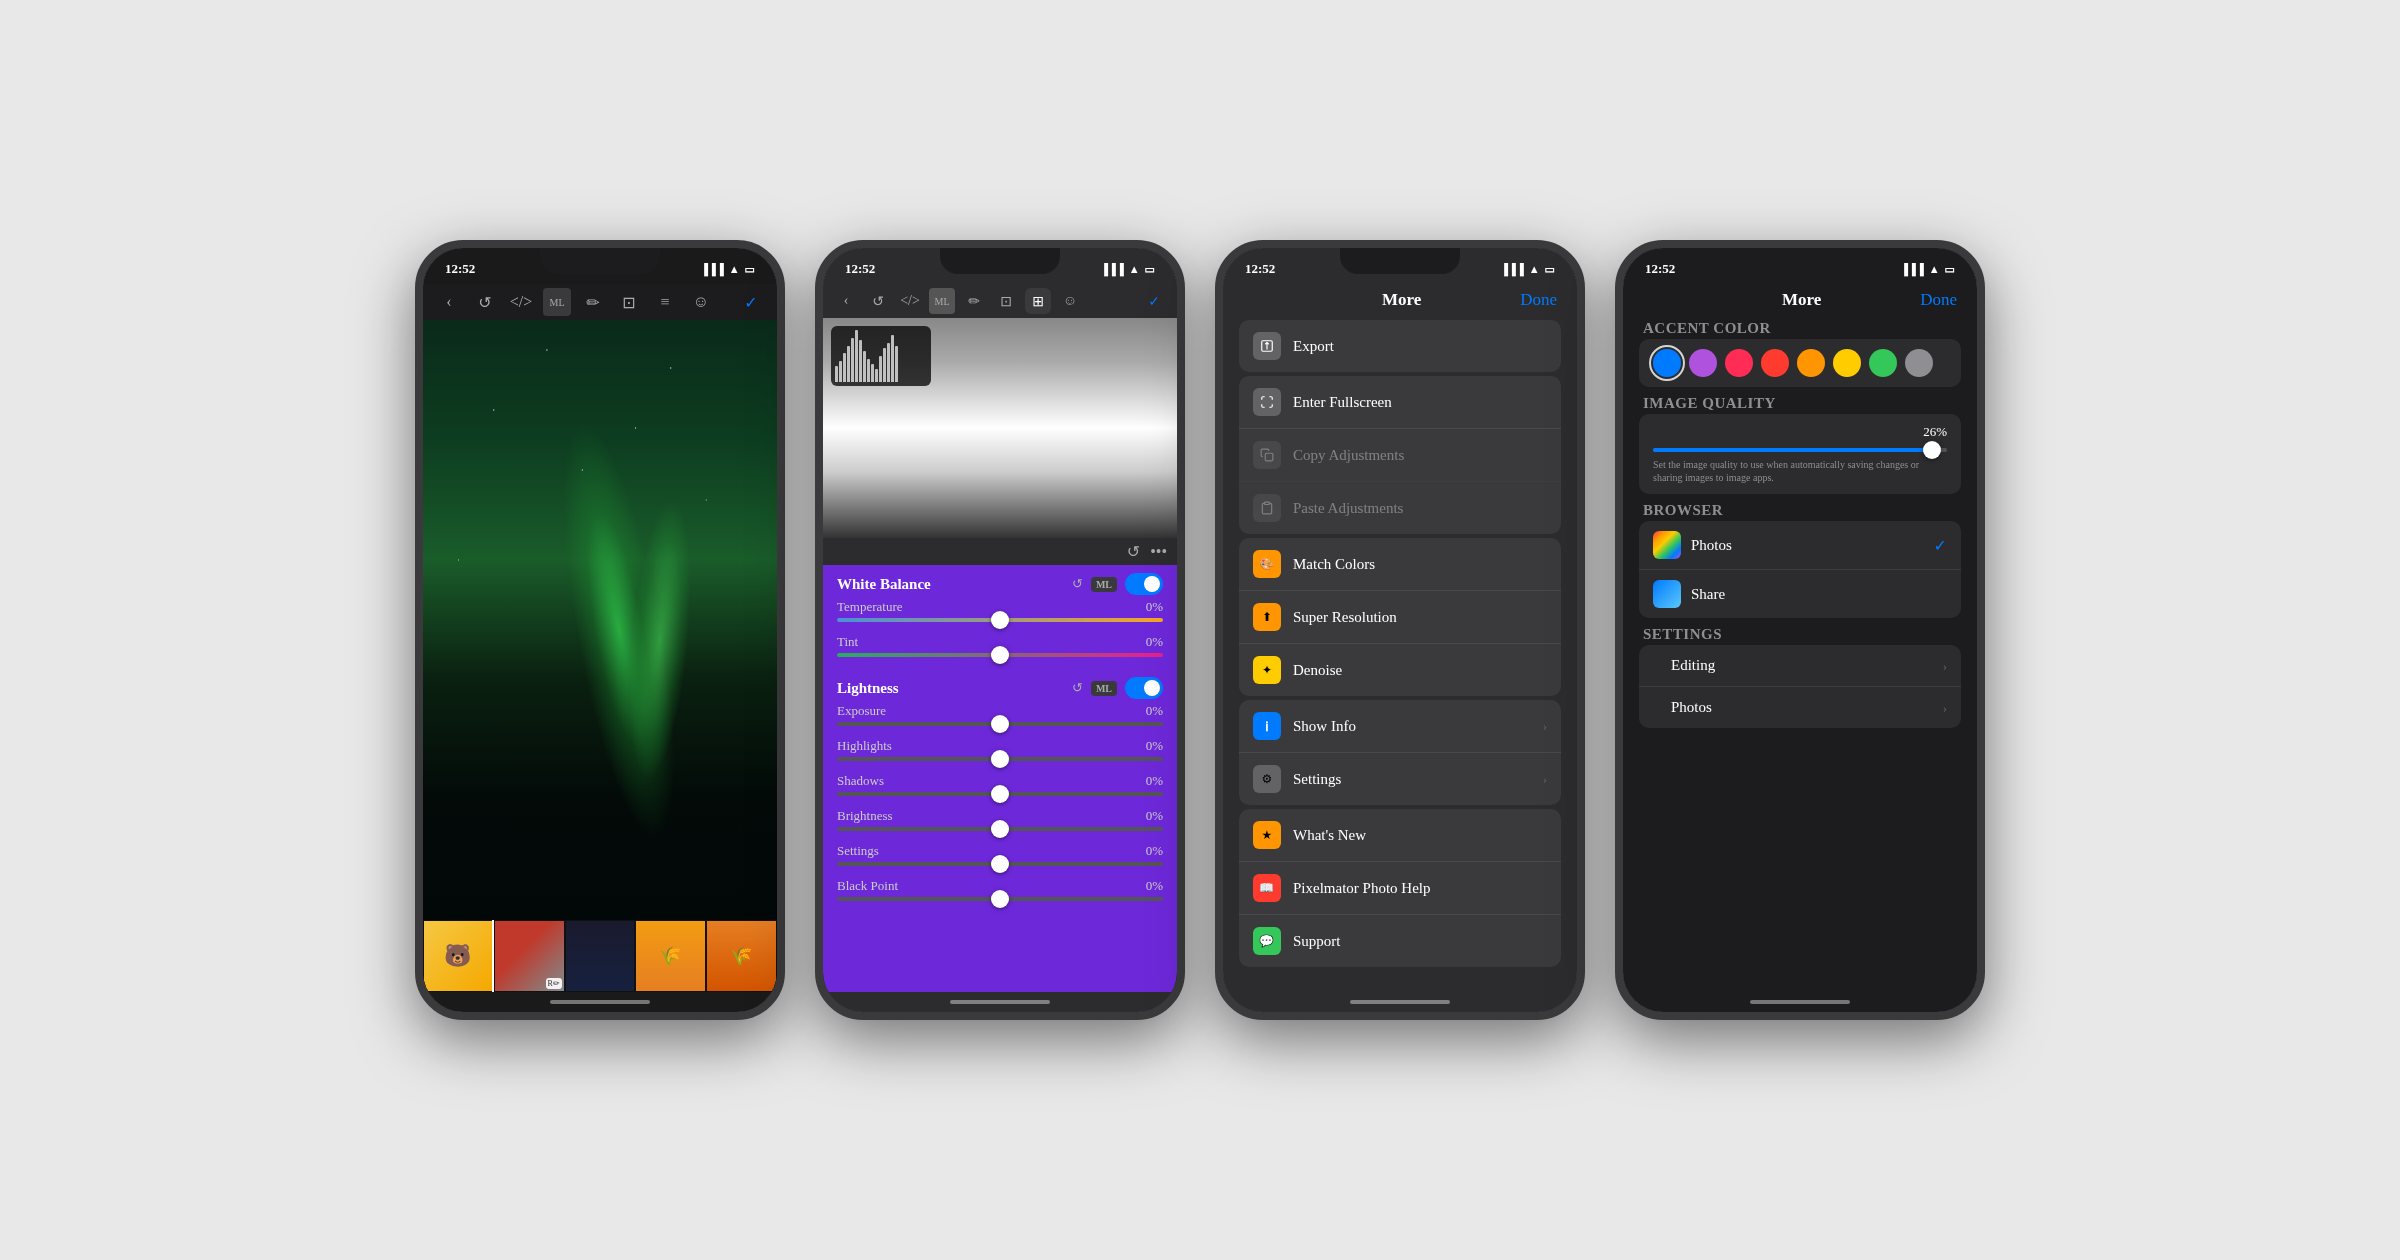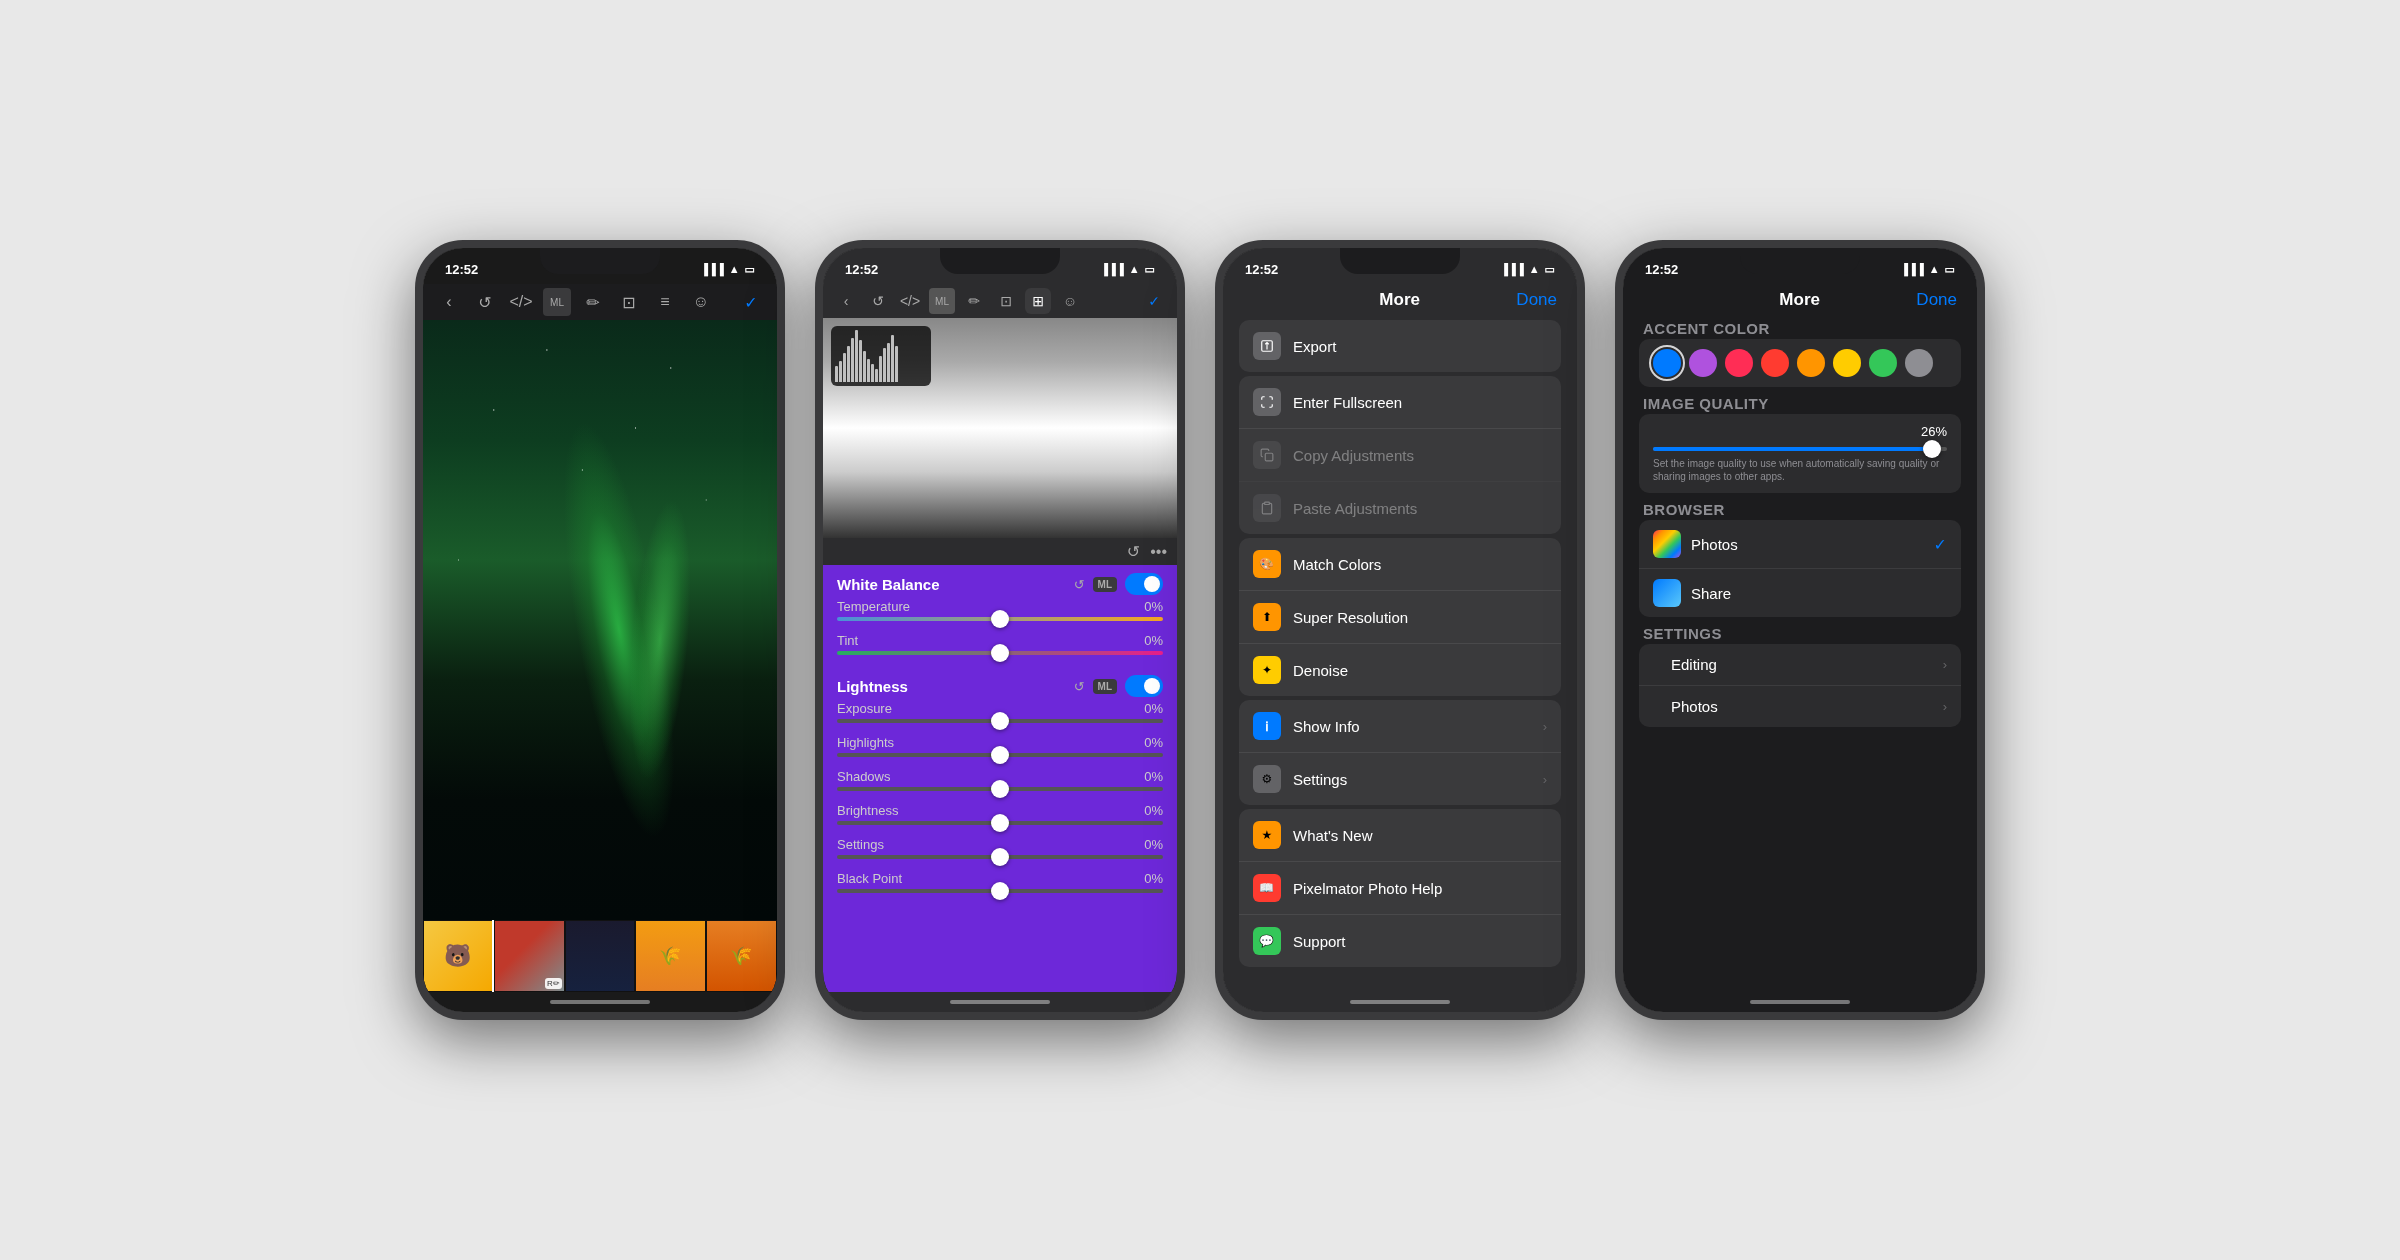--- a/index.html
+++ b/index.html
@@ -11,20 +11,21 @@
       width: 2400px;
       height: 1260px;
       font-family: -apple-system, 'Helvetica Neue', Arial, sans-serif;
       overflow: hidden;
     }
     .phones-container {
       display: flex;
       gap: 30px;
       align-items: center;
       padding: 20px;
+      font-family: Liberation Serif, serif;
     }
     .phone {
       width: 370px;
       height: 780px;
       background: #1c1c1e;
       border-radius: 48px;
       border: 8px solid #3a3a3c;
       position: relative;
       overflow: hidden;
       box-shadow: 0 20px 60px rgba(0,0,0,0.5), inset 0 0 0 1px #555;
@@ -809,21 +810,21 @@
           <div class="section-label">IMAGE QUALITY</div>
           <div class="quality-row">
             <div class="quality-header">
               <span class="quality-title"></span>
               <span class="quality-value">26%</span>
             </div>
             <div class="quality-slider">
               <div class="quality-fill"></div>
               <div class="quality-knob"></div>
             </div>
-            <div class="quality-desc">Set the image quality to use when automatically saving quality or sharing images to other apps.</div>
+            <div class="quality-desc">Set the image quality to use when automatically saving changes or sharing images to image apps.</div>
           </div>
         </div>
 
         <div>
           <div class="section-label">BROWSER</div>
           <div class="browser-group">
             <div class="browser-item">
               <div class="app-icon photos-icon"></div>
               <span class="browser-label">Photos</span>
               <span class="check-mark">✓</span>

